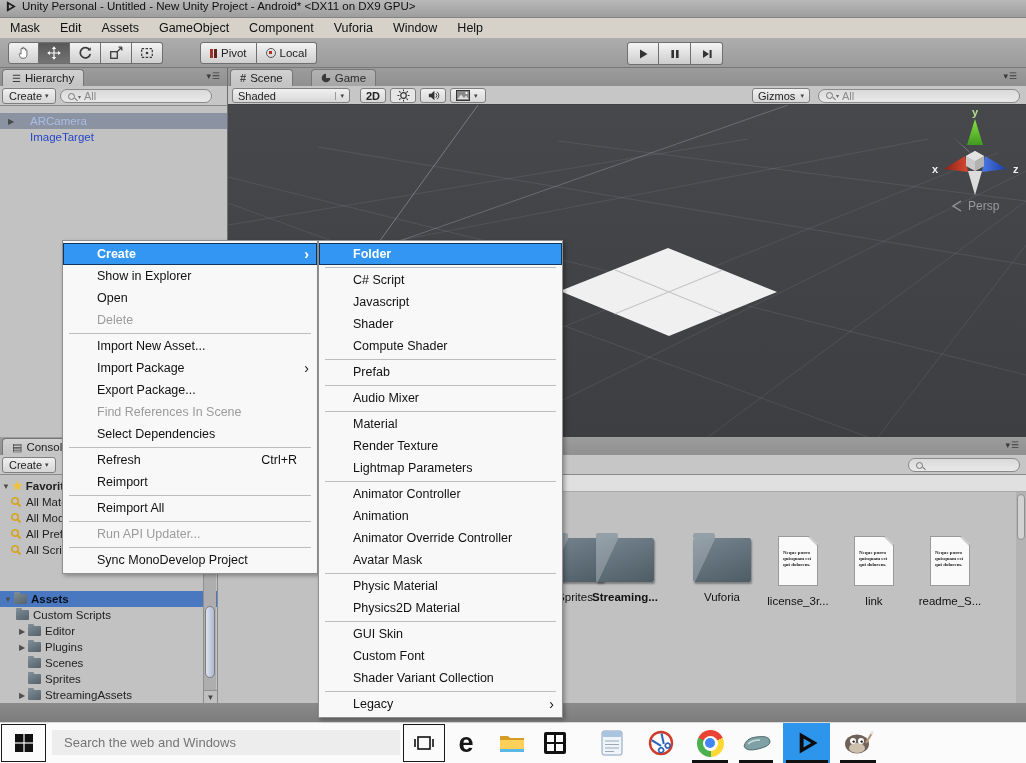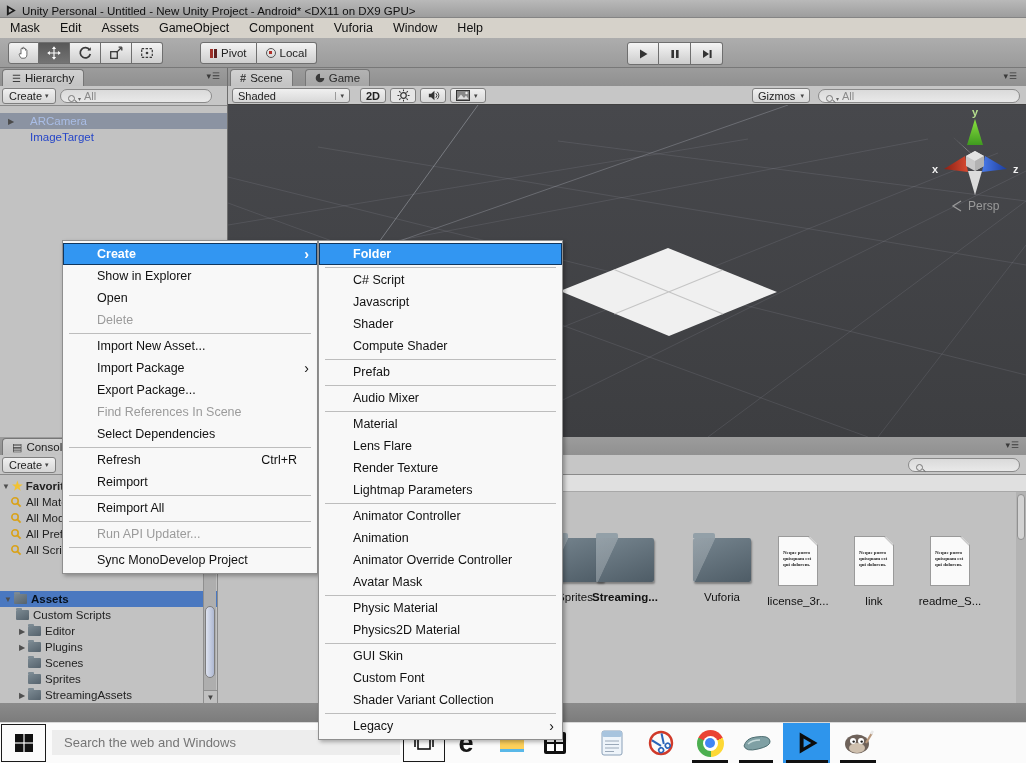--- a/index.html
+++ b/index.html
@@ -1,21 +1,21 @@
 <!DOCTYPE html>
 <html><head>
 <meta charset="utf-8">
 <style>
 *{margin:0;padding:0;box-sizing:border-box}
 html,body{width:1026px;height:763px}
 body{font-family:"Liberation Sans",sans-serif;background:#808080;overflow:hidden}
 #screen{position:relative;width:1026px;height:763px;background:#8c8c8c;overflow:hidden}
 
 
-#titlebar{position:absolute;left:0;top:0;width:1026px;height:18px;background:linear-gradient(#b9b9b9,#9d9d9d);border-bottom:1px solid #848484;display:flex;align-items:flex-end;gap:5px;padding-left:4px;font-size:11.5px;color:#101010}
+#titlebar{position:absolute;left:0;top:0;width:1026px;height:18px;background:linear-gradient(#b9b9b9,#9d9d9d);border-bottom:1px solid #848484;display:flex;align-items:flex-start;gap:5px;padding-left:4px;font-size:11.5px;color:#101010}
 #menubar{position:absolute;left:0;top:18px;width:1026px;height:20px;background:#d6d2ca;display:flex;align-items:center;font-size:12.5px;color:#101010}
 .mb-item{padding:0 10px;height:100%;display:flex;align-items:center}
 #maintoolbar{position:absolute;left:0;top:38px;width:1026px;height:30px;background:linear-gradient(#adadad,#9b9b9b);border-bottom:1px solid #787878}
 .toolgrp{position:absolute;left:8px;top:4px;display:flex}
 .tbtn{width:31px;height:22px;background:linear-gradient(#f3f3f3,#cfcfcf);border:1px solid #6f6f6f;border-left:none;display:flex;align-items:center;justify-content:center}
 .tbtn:first-child{border-left:1px solid #6f6f6f;border-radius:3px 0 0 3px}
 .tbtn:last-child{border-radius:0 3px 3px 0}
 .tbtn.sel{background:linear-gradient(#585858,#747474)}
 .pivotgrp{position:absolute;left:200px;top:4px;display:flex}
 .pbtn2{height:22px;background:linear-gradient(#f3f3f3,#cfcfcf);border:1px solid #6f6f6f;border-left:none;display:flex;align-items:center;gap:4px;padding:0 9px;font-size:11.5px;font-weight:normal;color:#222}
@@ -32,21 +32,21 @@
 .playbtn:last-child{border-radius:0 3px 3px 0}
 
 
 .tabbar{position:absolute;left:0;top:0;width:100%;height:18px;background:linear-gradient(#9c9c9c,#909090);display:flex;align-items:flex-end}
 .ptab{height:17px;display:inline-flex;align-items:center;gap:4px;padding:0 9px;background:linear-gradient(#d2d2d2,#c3c3c3);border:1px solid #767676;border-bottom:none;border-radius:4px 4px 0 0;font-size:11.5px;color:#1c1c1c;margin-left:2px}
 .ptab.inactive{background:linear-gradient(#b3b3b3,#a5a5a5);color:#2a2a2a}
 .panelmenu{position:absolute;top:3px;font-size:9px;color:#3a3a3a;letter-spacing:1px}
 .ptoolbar{position:absolute;left:0;top:18px;width:100%;height:20px;background:#c6c6c6;border-bottom:1px solid #8a8a8a}
 .minibtn{position:absolute;left:2px;top:2px;height:16px;background:linear-gradient(#f0f0f0,#d6d6d6);border:1px solid #7f7f7f;border-radius:3px;display:flex;align-items:center;gap:3px;padding:0 6px;font-size:11px;color:#222}
 .minibtn .dn{font-size:7px;color:#444}
-.pill{position:absolute;height:14px;background:linear-gradient(#dadada,#e9e9e9);border:1px solid #8a8a8a;border-radius:8px;display:flex;align-items:flex-end;gap:3px;padding:0 7px;font-size:11px;color:#8a8a8a}
+.pill{position:absolute;height:14px;background:linear-gradient(#dadada,#e9e9e9);border:1px solid #8a8a8a;border-radius:8px;display:flex;align-items:center;gap:3px;padding:0 7px;font-size:11px;color:#8a8a8a}
 .mag{width:7px;height:7px;border:1.4px solid #777;border-radius:50%;position:relative;display:inline-block;flex:none}
 .mag::after{content:"";position:absolute;width:4px;height:1.4px;background:#777;right:-3.5px;bottom:-1.5px;transform:rotate(45deg)}
 .pill .dn{font-size:6px;color:#666}
 
 
 #hierarchy{position:absolute;left:0;top:68px;width:228px;height:369px;background:#c2c2c2;border-right:1px solid #6e6e6e}
 #hierarchy .content{position:absolute;left:0;top:39px;width:100%;bottom:0;background:#c2c2c2}
 .h-row{position:relative;height:16px;display:flex;align-items:center;font-size:11.5px}
 .h-row.sel{background:#8b93a2}
 .h-tri{position:absolute;left:8px;font-size:8px;color:#4a4a4a}
@@ -236,21 +236,21 @@
         </div>
       </div>
   </div>
 
   <div id="scenepanel">
     <div class="tabbar">
       <div class="ptab">
           <span style="font-size:11px;color:#444;font-weight:bold">#</span>
           <span>Scene</span>
         </div>
-      <div class="ptab inactive" style="margin-left:12px">
+      <div class="ptab inactive" style="margin-left:18px">
           <svg width="10" height="10" viewBox="0 0 10 10">
             <path d="M9.3 5A4.3 4.3 0 1 1 5 .7L5 5z" fill="#3a3a3a"></path>
           </svg>
           <span>Game</span>
         </div>
       <span class="panelmenu" style="right:8px">▾☰</span>
     </div>
     <div id="scenetoolbar">
       <div class="stb" style="left:4px;width:118px">
           <span>Shaded</span>
@@ -662,23 +662,20 @@
       </div>
       <div class="menu-sep"></div>
       <div class="menu-item">
         <span class="mi-lbl">Audio Mixer</span>
       </div>
       <div class="menu-sep"></div>
       <div class="menu-item">
         <span class="mi-lbl">Material</span>
       </div>
       <div class="menu-item">
-        <span class="mi-lbl">Lens Flare</span>
-      </div>
-      <div class="menu-item">
         <span class="mi-lbl">Render Texture</span>
       </div>
       <div class="menu-item">
         <span class="mi-lbl">Lightmap Parameters</span>
       </div>
       <div class="menu-sep"></div>
       <div class="menu-item">
         <span class="mi-lbl">Animator Controller</span>
       </div>
       <div class="menu-item">

